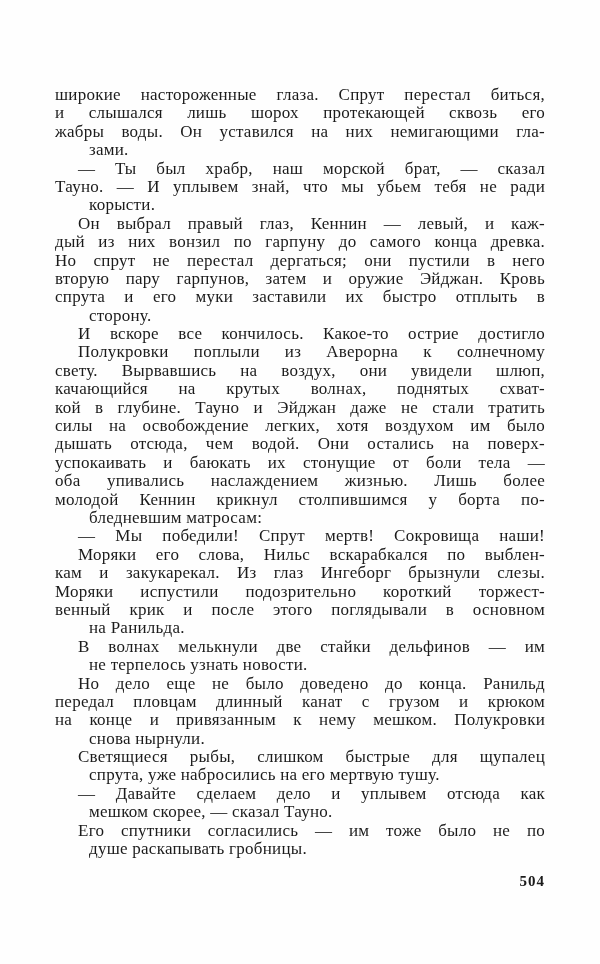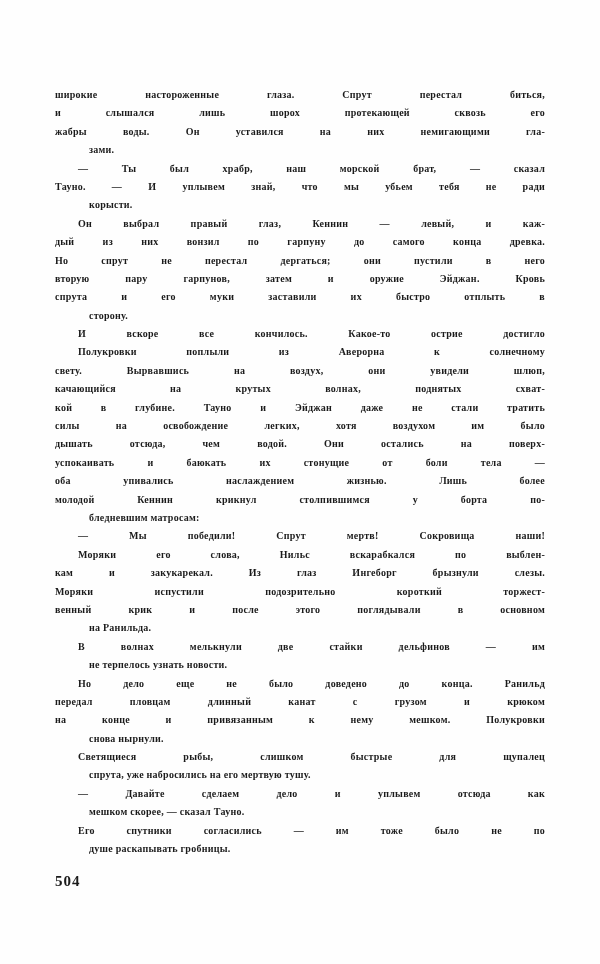--- a/index.html
+++ b/index.html
@@ -24,40 +24,40 @@
     left: 55px;
     top: 86px;
     width: 490px;
     color: #1b1b1b;
   }
   .para {
     margin: 0;
     padding: 0;
   }
   .line {
-    font-size: 10px;
+    font-size: 17px;
     line-height: 18.4px;
-    font-weight: 700;
+    font-weight: 400;
     letter-spacing: 0.25px;
     white-space: normal;
     text-align: justify;
     text-align-last: justify;
     overflow: hidden;
     height: 18.4px;
   }
   .line.last {
     text-align-last: left;
     margin-left: 34px;
   }
   .para.indent .line:first-child {
     text-indent: 23px;
   }
   .page-number {
     margin-top: 15px;
-    text-align: left;
+    text-align: right;
     font-size: 15px;
     font-weight: 700;
     letter-spacing: 1px;
     color: #1b1b1b;
   }
 </style>
 </head>
 <body>
 
 <div class="scan-page">

